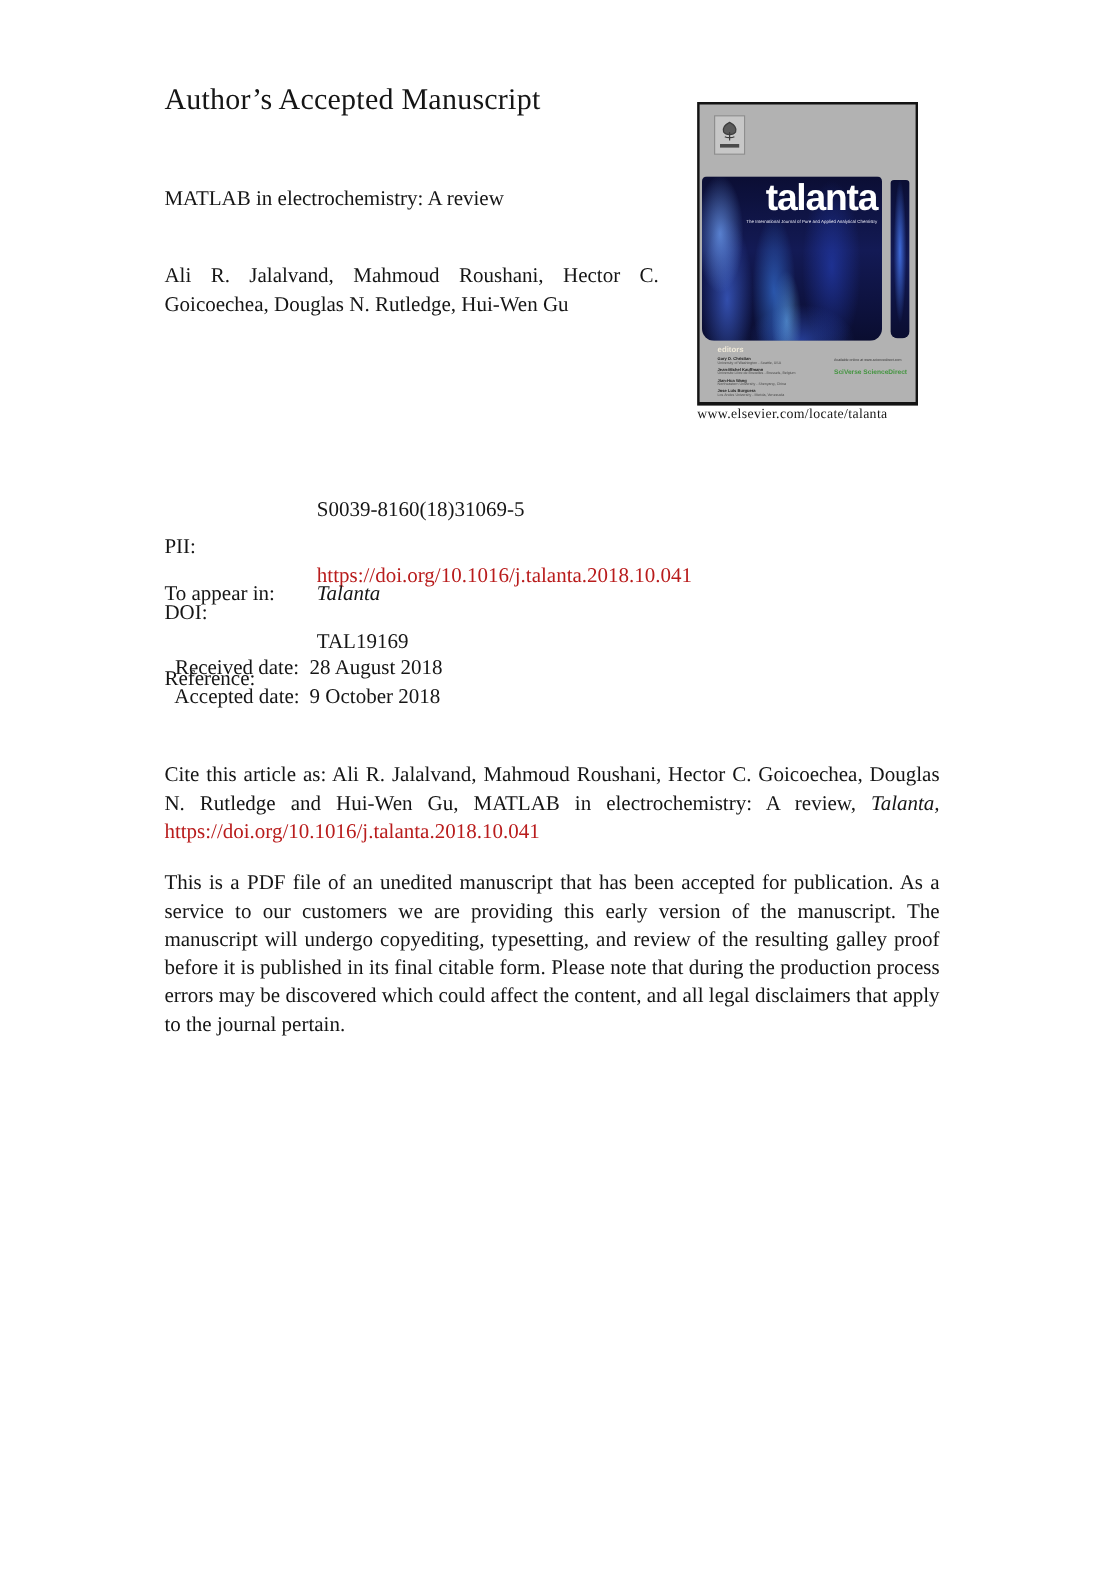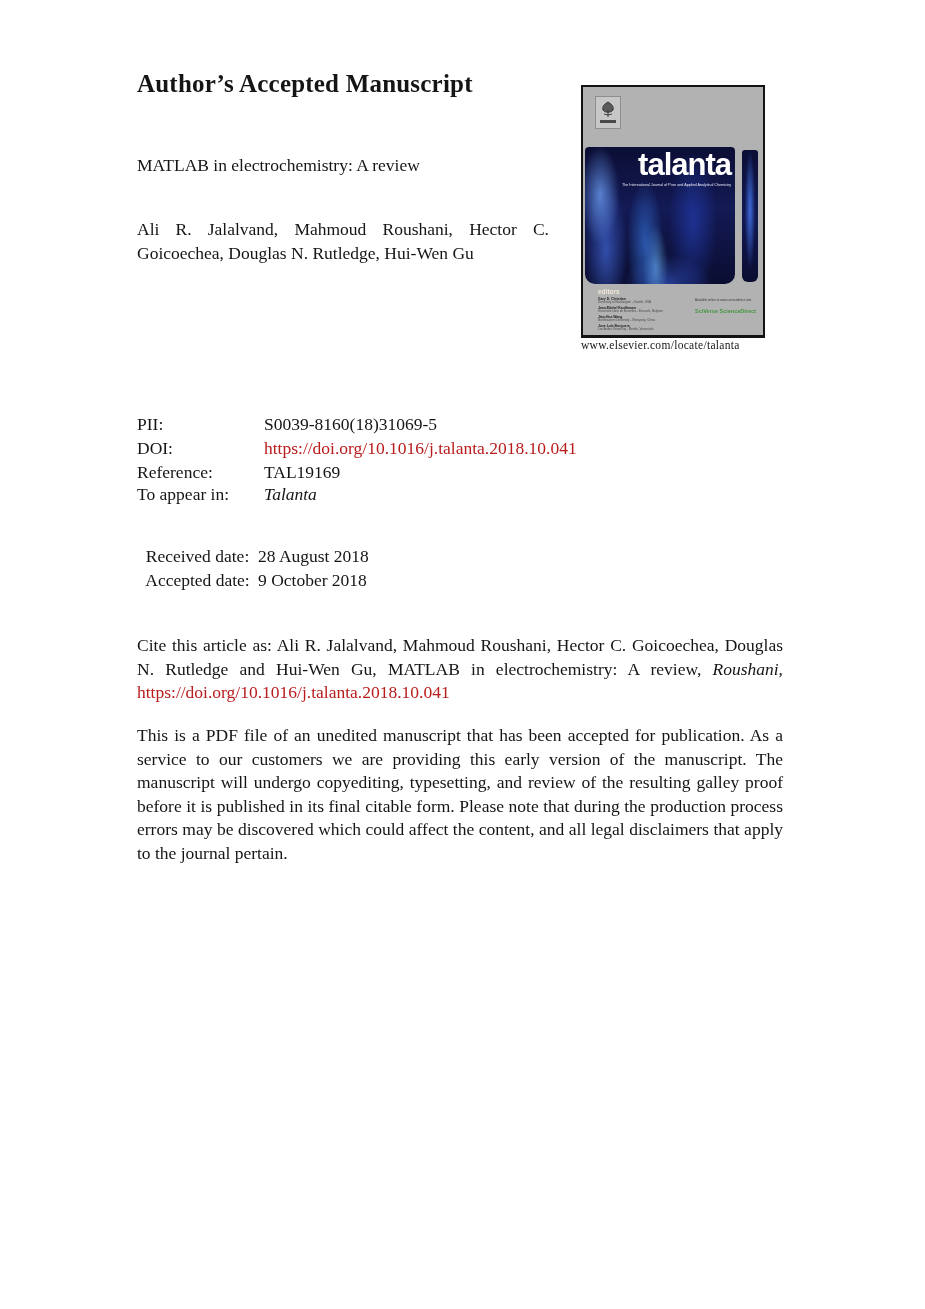--- a/index.html
+++ b/index.html
@@ -5,27 +5,27 @@
   * { margin:0; padding:0; box-sizing:border-box; }
   html,body { background:#ffffff; }
   #page {
     position:relative; width:925px; height:1309px; background:#ffffff;
     font-family:"Liberation Serif","DejaVu Serif",serif; color:#151515;
     overflow:hidden;
   }
   .abs { position:absolute; }
 
   
-  .heading { left:137px; top:70px; font-size:25px; letter-spacing:0.2px;font-weight:bold; }
+  .heading { left:137px; top:70px; font-size:25px; letter-spacing:0.2px; }
   .article-title { left:137px; top:155px; font-size:17.5px; }
   .authors { left:137px; top:217px; width:412px; font-size:17.5px; line-height:24px; text-align:justify; }
 
   .meta-block { left:137px; top:413px; font-size:17.5px; line-height:23.8px; width:645px; }
   .meta-row { display:flex; }
-  .meta-row .lbl { width:127px; flex:0 0 127px; }
+  .meta-row .lbl { width:127px; flex:0 0 127px;margin-top:31px; }
   .to-appear { left:137px; top:484px; font-size:17.5px; display:flex; }
   .to-appear .lbl { width:127px; flex:0 0 127px; }
   .to-appear .val { font-style:italic; }
 
   .dates-block { left:137px; top:545px; font-size:17.5px; line-height:23.8px; }
   .date-row { display:flex;text-align:center; }
   .date-row .lbl { width:121px; flex:0 0 121px; }
 
   .cite { left:137px; top:634px; width:646px; font-size:17.5px; line-height:23.6px; text-align:justify; }
   .cite .jrnl { font-style:italic; }
@@ -162,17 +162,17 @@
     <div class="date-row">
       <span class="lbl">Received date:</span>
       <span class="val">28 August 2018</span>
     </div>
     <div class="date-row">
       <span class="lbl">Accepted date:</span>
       <span class="val">9 October 2018</span>
     </div>
   </div>
 
-  <div class="abs cite"><span>Cite this article as: Ali R. Jalalvand, Mahmoud Roushani, Hector C. Goicoechea, Douglas N. Rutledge and Hui-Wen Gu, MATLAB in electrochemistry: A review, </span><span class="jrnl">Roushani,</span><span class="link"> https://doi.org/10.1016/j.talanta.2018.10.041</span></div>
+  <div class="abs cite"><span>Cite this article as: Ali R. Jalalvand, Mahmoud Roushani, Hector C. Goicoechea, Douglas N. Rutledge and Hui-Wen Gu, MATLAB in electrochemistry: A review, </span><span class="jrnl">Talanta,</span><span class="link"> https://doi.org/10.1016/j.talanta.2018.10.041</span></div>
 
   <div class="abs disclaimer">This is a PDF file of an unedited manuscript that has been accepted for publication. As a service to our customers we are providing this early version of the manuscript. The manuscript will undergo copyediting, typesetting, and review of the resulting galley proof before it is published in its final citable form. Please note that during the production process errors may be discovered which could affect the content, and all legal disclaimers that apply to the journal pertain.</div>
 
 </div>
 
 </body></html>

